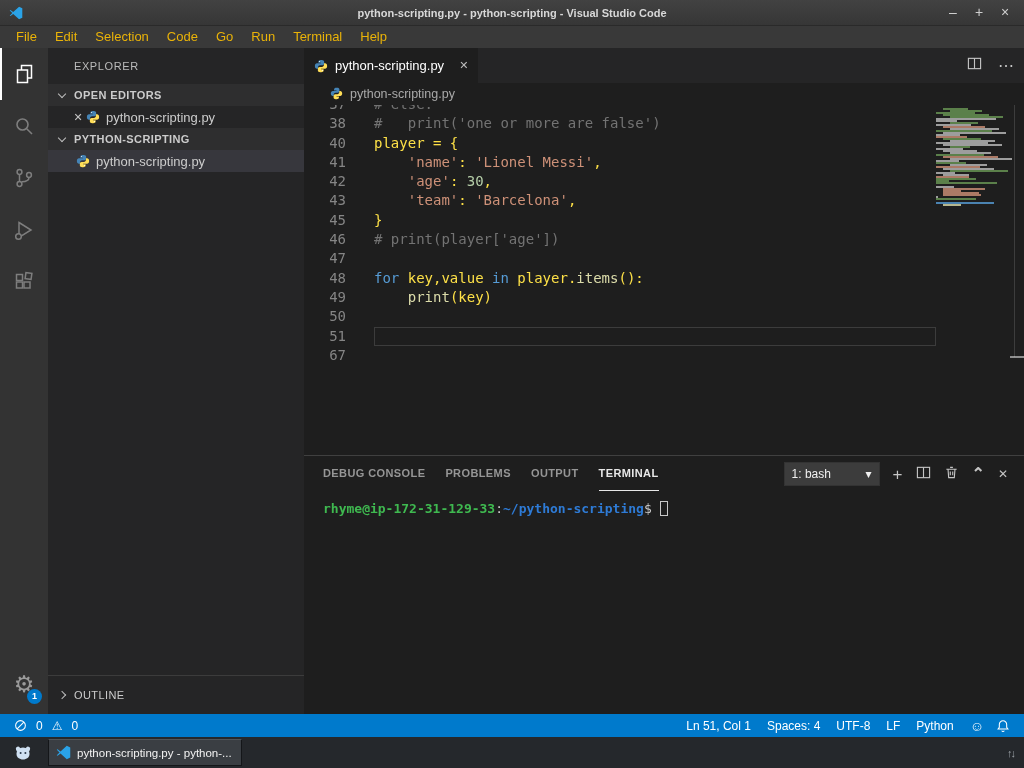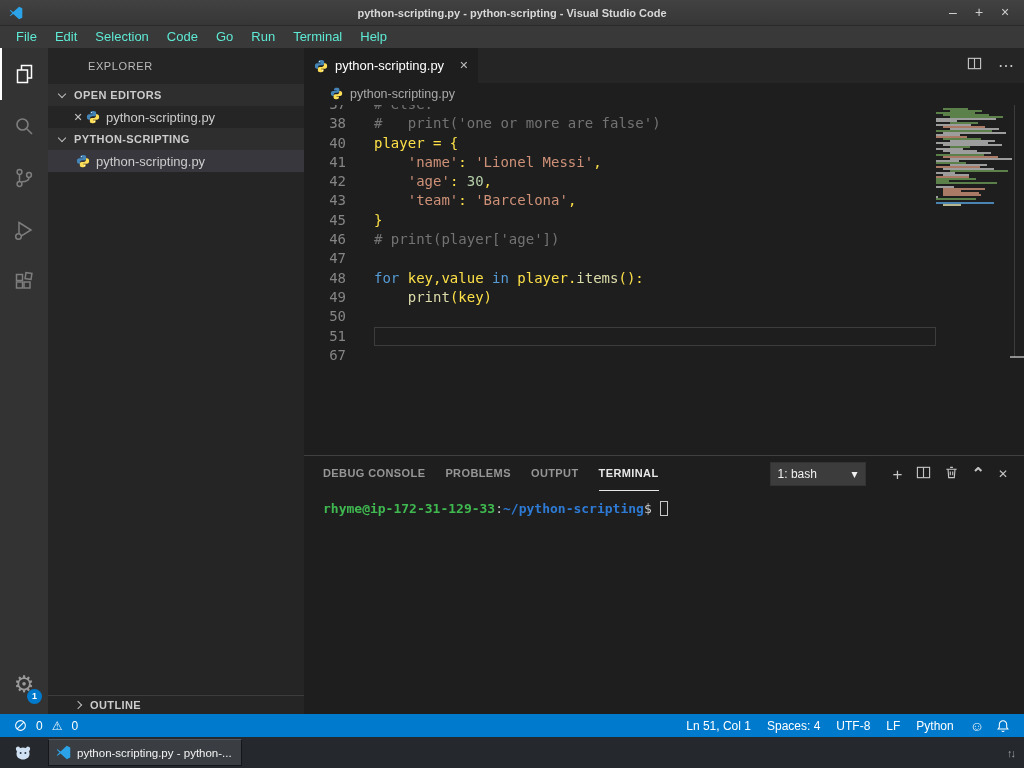--- a/index.html
+++ b/index.html
@@ -8,44 +8,44 @@
 
   
   .titlebar{position:absolute;top:0;left:0;right:0;height:26px;background:linear-gradient(#424242,#363636);border-bottom:1px solid #2a2a2a;display:flex;align-items:center}
   .title-text{position:absolute;left:0;right:0;text-align:center;color:#d8d8d8;font-size:11px;font-weight:bold;line-height:26px}
   .win-icon{margin-left:9px;z-index:2;display:flex}
   .win-controls{margin-left:auto;display:flex;z-index:2;padding-right:6px}
   .win-btn{width:26px;text-align:center;color:#cfcfcf;font-size:14px;line-height:25px}
 
   
   .menubar{position:absolute;top:26px;left:0;right:0;height:22px;background:#393939;display:flex;align-items:center;padding-left:7px}
-  .menu-item{color:#5eead4;font-size:13px;line-height:22px;padding:0 9px}
+  .menu-item{color:#eab308;font-size:13px;line-height:22px;padding:0 9px}
 
   
   .activitybar{position:absolute;top:48px;left:0;width:48px;bottom:54px;background:#333333}
   .ab-item{height:52px;display:flex;align-items:center;justify-content:center;color:#7e7e7e}
   .ab-item.active{color:#ffffff;border-left:2px solid #ffffff}
   .ab-bottom{position:absolute;bottom:8px;left:0;width:48px;height:44px;display:flex;align-items:center;justify-content:center;color:#9a9a9a}
   .gear-glyph{font-size:23px;line-height:1}
   .ab-badge{position:absolute;right:6px;bottom:2px;width:15px;height:15px;border-radius:50%;background:#007acc;color:#fff;font-size:9px;line-height:15px;text-align:center;font-weight:bold}
 
   
   .sidebar{position:absolute;top:48px;left:48px;width:256px;bottom:54px;background:#252526;display:flex;flex-direction:column}
-  .sidebar-title{height:36px;line-height:36px;padding-left:40px;color:#bbbbbb;font-size:11px;letter-spacing:.6px}
+  .sidebar-title{height:36px;line-height:36px;padding-left:26px;color:#bbbbbb;font-size:11px;letter-spacing:.6px}
   .section-header{height:22px;display:flex;align-items:center;background:rgba(255,255,255,.045);color:#cccccc;font-size:11px;font-weight:bold;letter-spacing:.4px;padding-left:8px}
   .chev{display:inline-block;width:6px;height:6px;border-right:1.4px solid #bdbdbd;border-bottom:1.4px solid #bdbdbd;flex:none}
   .chev.down{transform:rotate(45deg);margin:-2px 9px 0 3px}
   .chev.right{transform:rotate(-45deg);margin:0 9px 0 3px}
   .row{height:22px;display:flex;align-items:center;color:#cccccc;font-size:13px}
   .row .close-x{width:16px;text-align:center;color:#c5c5c5;font-size:11px;margin-left:22px}
   .row .label{margin-left:6px;white-space:nowrap}
   .row.file-row{padding-left:28px}
   .row.selected{background:#37373d}
   .sidebar-fill{flex:1}
-  .outline-row{height:19px;display:flex;align-items:center;border-top:1px solid #3c3c3c;color:#cccccc;font-size:11px;font-weight:bold;letter-spacing:.4px;padding-left:24px}
+  .outline-row{height:39px;display:flex;align-items:center;border-top:1px solid #3c3c3c;color:#cccccc;font-size:11px;font-weight:normal;letter-spacing:.4px;padding-left:8px}
   .pyicon{width:14px;height:14px;flex:none}
 
   
   .editor-region{position:absolute;top:48px;left:304px;right:0;bottom:54px;display:flex;flex-direction:column;background:#1e1e1e}
   .tabbar{height:35px;background:#252526;display:flex;align-items:stretch;position:relative}
   .tab{display:flex;align-items:center;gap:7px;background:#1e1e1e;padding:0 10px;min-width:172px}
   .tab-label{color:#ffffff;font-size:13px}
   .tab .close-x{color:#bdbdbd;font-size:11px;margin-left:8px}
   .editor-actions{position:absolute;right:10px;top:0;height:35px;display:flex;align-items:center;gap:16px;color:#c5c5c5}
   .breadcrumbs{height:22px;display:flex;align-items:center;gap:6px;padding-left:26px;color:#a9a9a9;font-size:12.5px}
@@ -68,21 +68,21 @@
   .scrollbar{position:absolute;top:0;right:0;width:14px;bottom:0}
   .sb-hairline{position:absolute;left:4px;top:-10px;width:1px;height:262px;background:rgba(255,255,255,.14)}
   .sb-cursor-mark{position:absolute;left:0;right:0;top:251px;height:2px;background:rgba(255,255,255,.5)}
 
   
   .panel{height:259px;border-top:1px solid rgba(128,128,128,.35);display:flex;flex-direction:column;background:#1e1e1e}
   .panel-header{height:36px;display:flex;align-items:center;padding:0 16px 0 19px}
   .panel-tab{font-size:11px;letter-spacing:.4px;color:#969696;margin-right:20px;line-height:33px;border-bottom:1px solid transparent;font-weight:bold}
   .panel-tab.active{color:#e7e7e7;border-bottom-color:#e7e7e7}
   .panel-controls{margin-left:auto;display:flex;align-items:center;gap:13px;color:#c5c5c5}
-  .shell-select{width:96px;height:24px;background:#3c3c3c;border:1px solid #333333;display:flex;align-items:center;justify-content:space-between;padding:0 7px;color:#f0f0f0;font-size:12px;margin-right:14px}
+  .shell-select{width:96px;height:24px;background:#3c3c3c;border:1px solid #333333;display:flex;align-items:center;justify-content:space-between;padding:0 7px;color:#f0f0f0;font-size:12px;}
   .p-icon{font-size:15px;line-height:1}
   .terminal{flex:1;padding:8px 0 0 19px;font-family:"DejaVu Sans Mono",monospace;font-size:13px;line-height:17px}
   .t-user{color:#3fb950;font-weight:bold}
   .t-path{color:#2e7bd6;font-weight:bold}
   .t-plain{color:#cccccc}
   .t-cursor{display:inline-block;width:8px;height:15px;border:1px solid #c8c8c8;margin-left:8px;vertical-align:text-bottom}
 
   
   .statusbar{position:absolute;left:0;right:0;top:714px;height:23px;background:#007acc;display:flex;align-items:center;color:#ffffff;font-size:12px;padding:0 10px}
   .status-left{display:flex;align-items:center;gap:5px}

